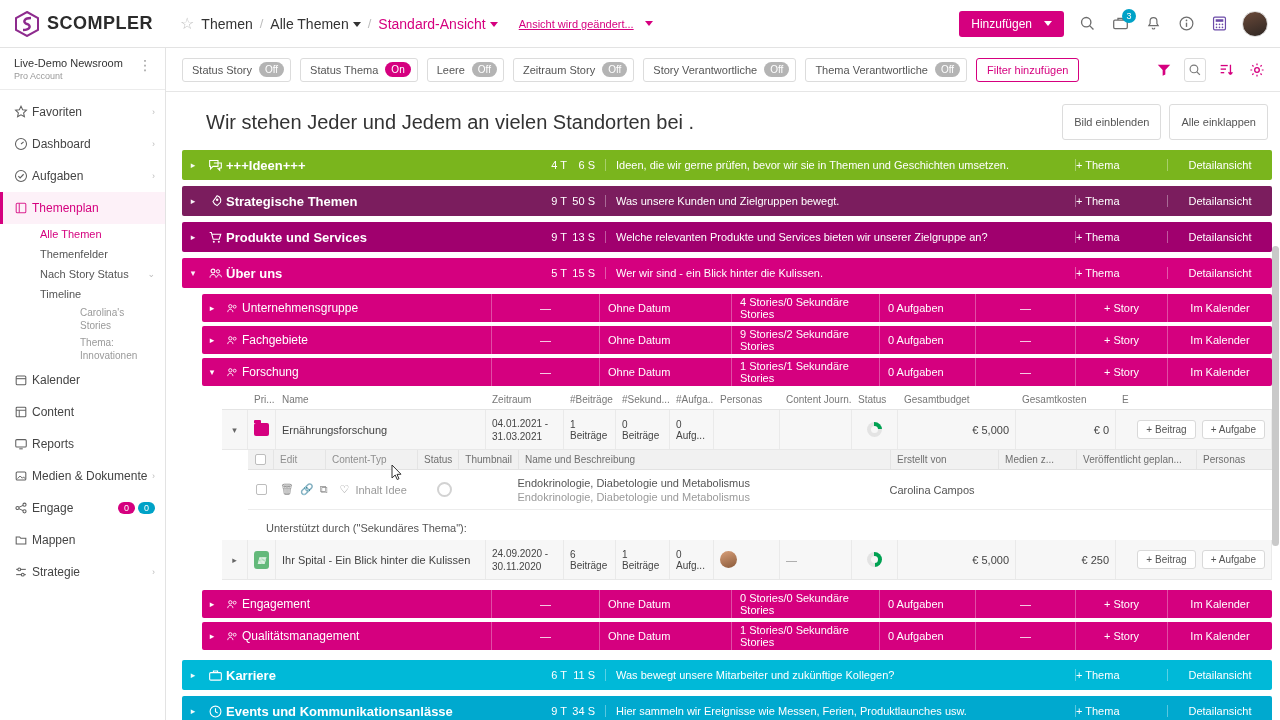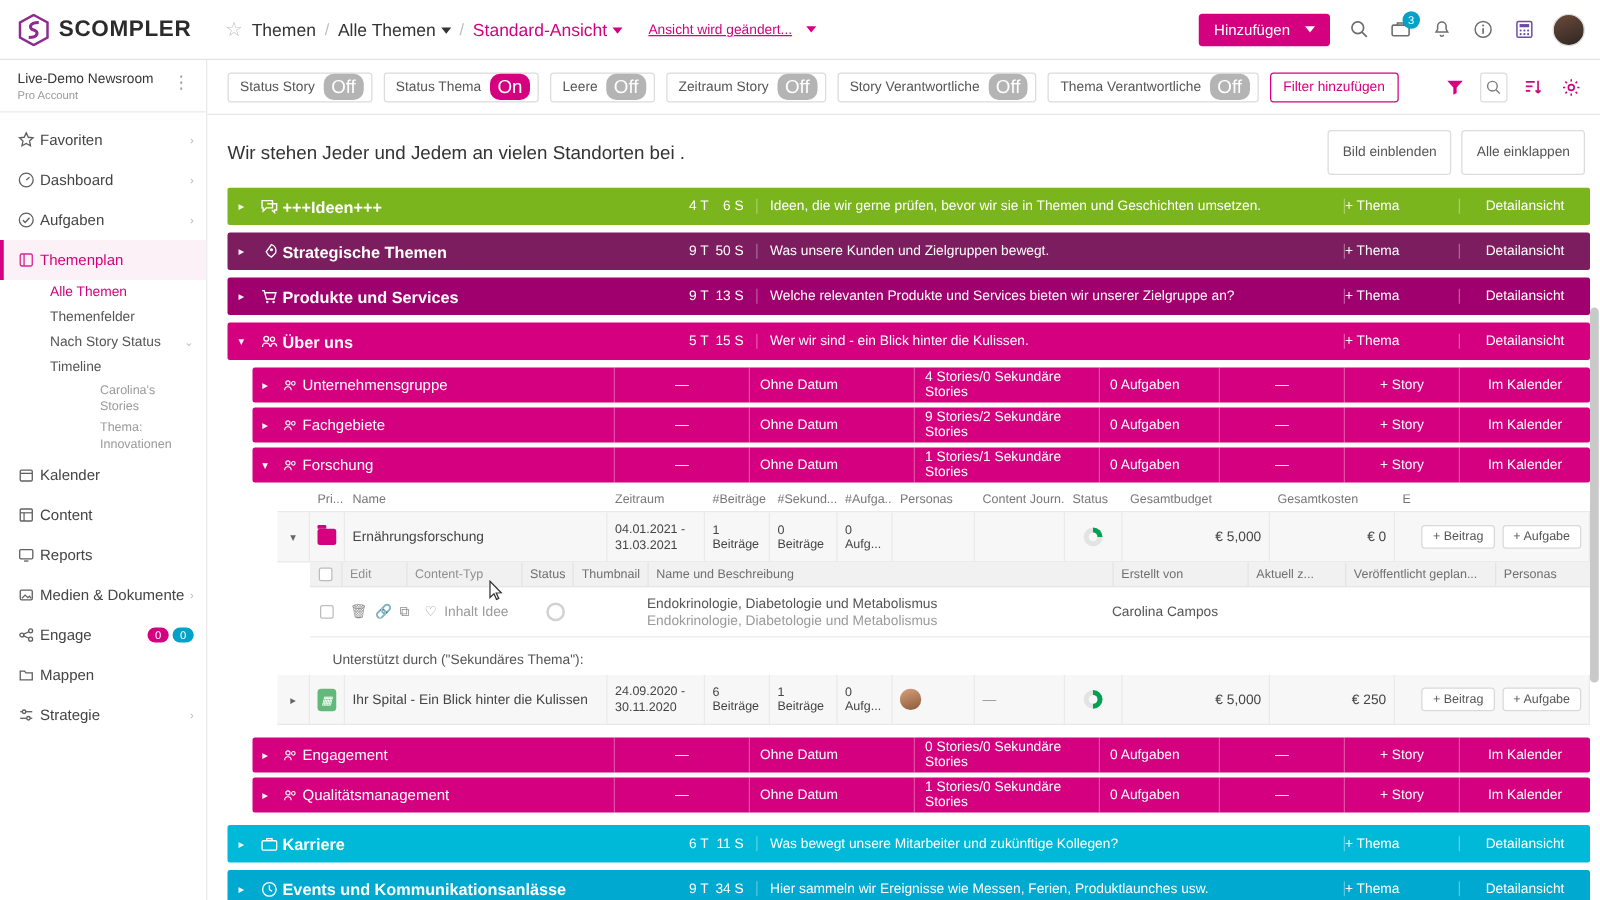--- a/index.html
+++ b/index.html
@@ -75,31 +75,31 @@
   .filterbar {
     height: 44px; flex: 0 0 44px; display: flex; align-items: center;
     border-bottom: 1px solid #e6e6e6; padding: 0 12px 0 16px; gap: 9px;
   }
   .chip {
     display: flex; align-items: center; gap: 7px;
     border: 1px solid #dcdcdc; border-radius: 3px; height: 24px;
     padding: 0 6px 0 9px; font-size: 11px; color: #555; background: #fff; cursor: pointer;
   }
   .toggle {
-    font-size: 15px; border-radius: 8px; padding: 2px 6px; color: #fff; background: #b4b4b4; min-width: 24px; text-align: left;
+    font-size: 10px; border-radius: 8px; padding: 2px 6px; color: #fff; background: #b4b4b4; min-width: 24px; text-align: left;
   }
   .toggle.on { background: #d5007f; }
   .chip-add { border: 1px solid #d5007f; color: #d5007f; border-radius: 3px; height: 24px; padding: 0 10px; font-size: 11px; display:flex; align-items:center; cursor:pointer;}
   .fb-spacer { flex: 1 1 auto; }
   .fb-ico { color: #7a7a7a; width: 22px; display:inline-flex; justify-content:center; cursor: pointer;}
   .fb-ico.pink { color: #d5007f; }
   .fb-ico.boxed { border: 1px solid #dcdcdc; border-radius: 3px; height: 24px; align-items:center; }
 
   .pagehead { padding: 12px 12px 10px 16px; display: flex; align-items: center; }
-  .pagetitle { font-size: 15px; color: #333; flex: 1 1 auto; }
+  .pagetitle { font-size: 20px; color: #333; flex: 1 1 auto; margin-left: 24px; }
   .ghost-btn {
     border: 1px solid #dcdcdc; border-radius: 3px; height: 36px; padding: 0 11px;
     font-size: 11px; color: #555; background: #fff; margin-left: 8px; cursor: pointer;
     display: inline-flex; align-items: center;
   }
 
   .scroll { flex: 1 1 auto; overflow: hidden; position: relative; padding-left: 16px; padding-right: 8px;}
 
   
   .cat {
@@ -654,21 +654,21 @@
           <div class="thead2">
             <span class="th b-chk">
                 <i class="chk"></i>
               </span>
             <span class="th b-edit">Edit</span>
             <span class="th b-type">Content-Typ</span>
             <span class="th b-status">Status</span>
             <span class="th b-thumb">Thumbnail</span>
             <span class="th b-name">Name und Beschreibung</span>
             <span class="th b-erst">Erstellt von</span>
-            <span class="th b-akt">Aktuell z...</span>
+            <span class="th b-akt">Medien z...</span>
             <span class="th b-ver">Veröffentlicht geplan...</span>
             <span class="th b-pers">Personas</span>
           </div>
 
           <div class="row-beitrag">
             <span class="cell3 b-chk">
                 <i class="chk"></i>
               </span>
             <span class="cell3 b-edit">
               <span>🗑</span>

